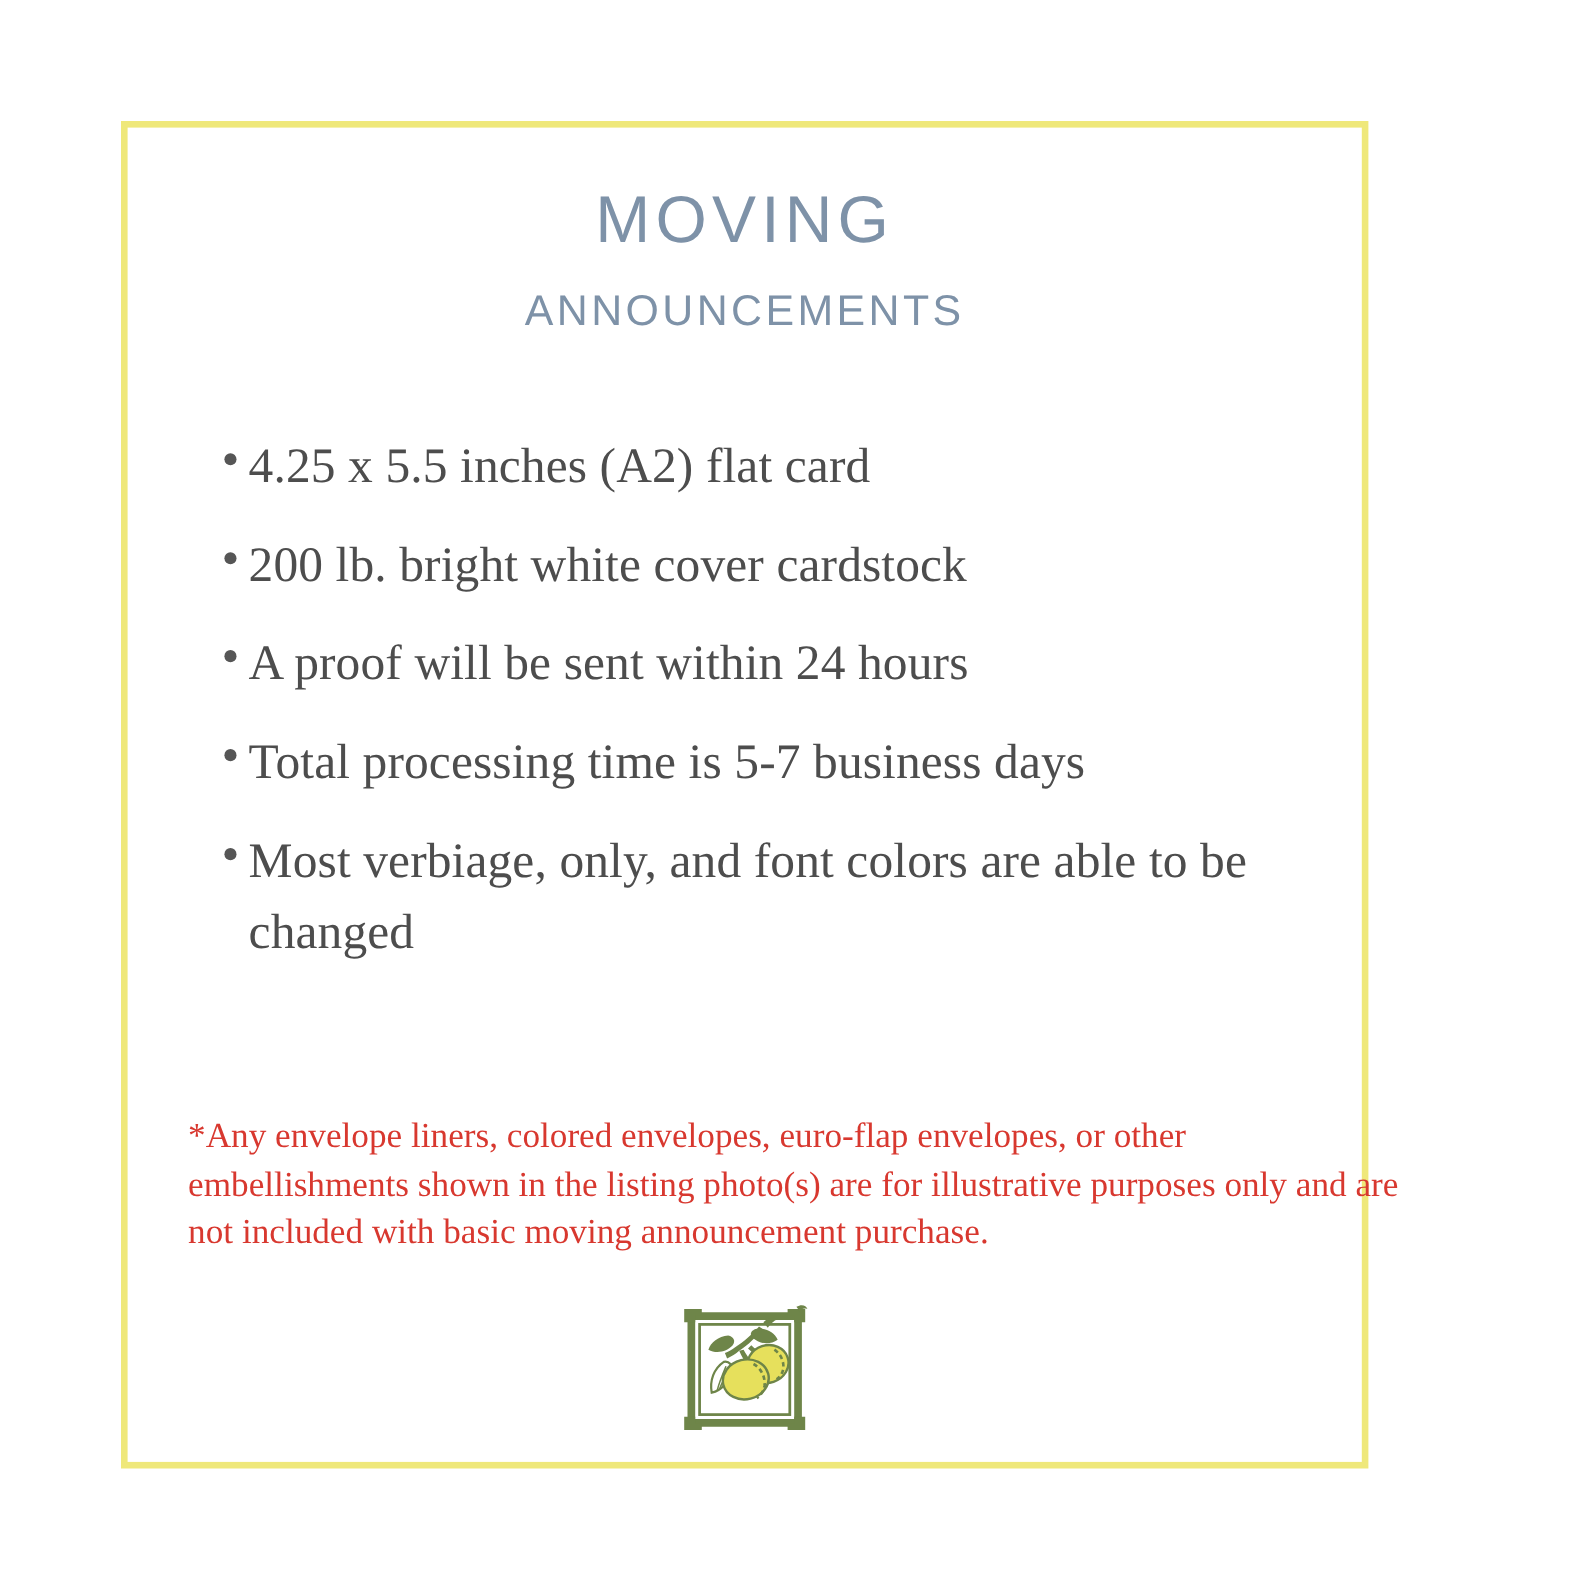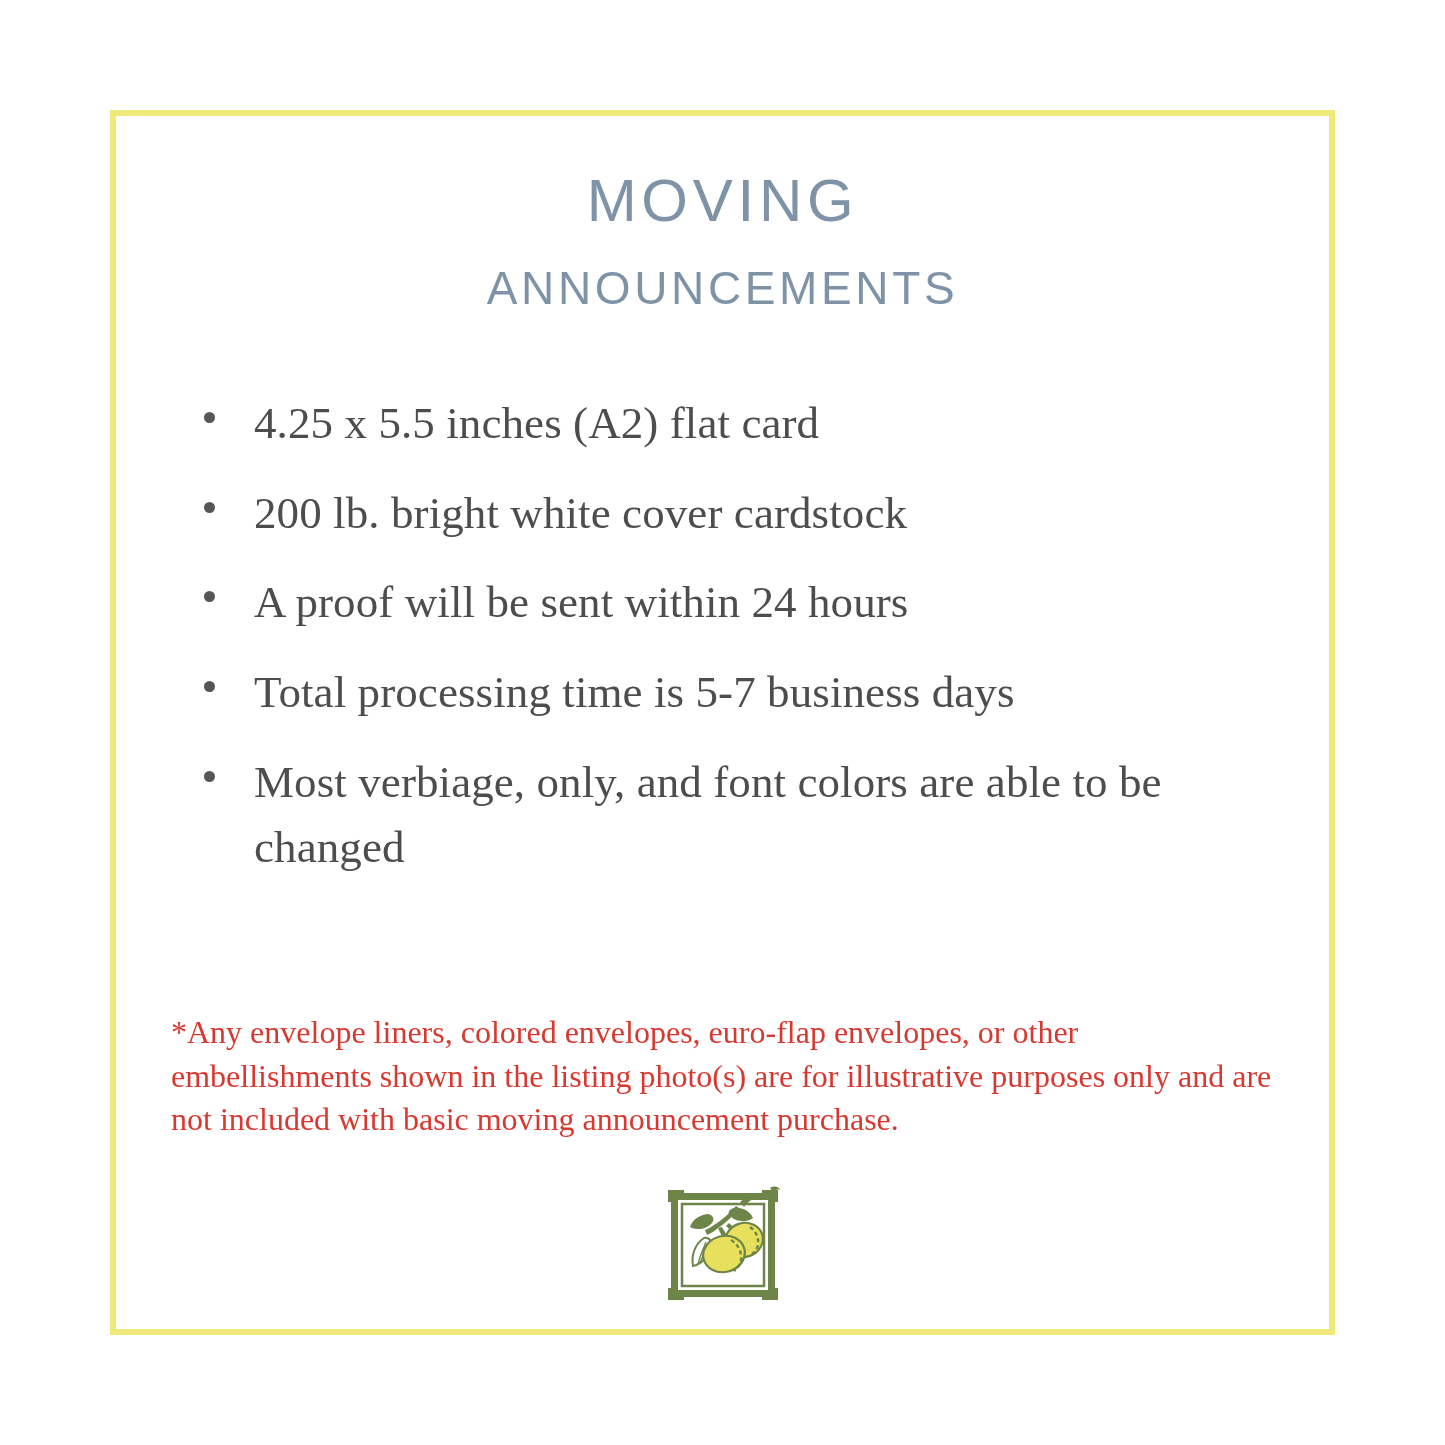--- a/index.html
+++ b/index.html
@@ -11,21 +11,21 @@
     width: 1445px;
     height: 1445px;
     font-family: "Liberation Serif", serif;
     -webkit-font-smoothing: antialiased;
   }
 
   #card {
     position: absolute;
     left: 110px;
     top: 110px;
-    width: 1225px;
+    width: 1134px;
     height: 1225px;
     box-sizing: border-box;
     border: 6px solid #efe87a;
     background: #ffffff;
   }
 
   
   #title-block {
     position: absolute;
     left: 0;
@@ -37,34 +37,33 @@
     font-family: "Liberation Sans", sans-serif;
     color: #7e92a8;
     font-variant: small-caps;
     text-transform: lowercase;
     font-weight: 400;
     letter-spacing: 0.055em;
     line-height: 1.0;
     white-space: nowrap;
   }
   .title-line.l1 { font-size: 86px; }
-  .title-line.l2 { font-size: 66px; margin-top: 14px; }
+  .title-line.l2 { font-size: 56px; margin-top: 14px; }
 
   
   #bullets {
     position: absolute;
     left: 78px;
     top: 275px;
     width: 1075px;
   }
   .bullet-row {
     display: flex;
     align-items: flex-start;
     margin-bottom: 24px;
-    gap: 28px;
   }
   .bullet-dot {
     flex: 0 0 auto;
     width: 32px;
     padding-top: 21px;
     box-sizing: border-box;
   }
   .bullet-dot i {
     display: block;
     width: 11px;

